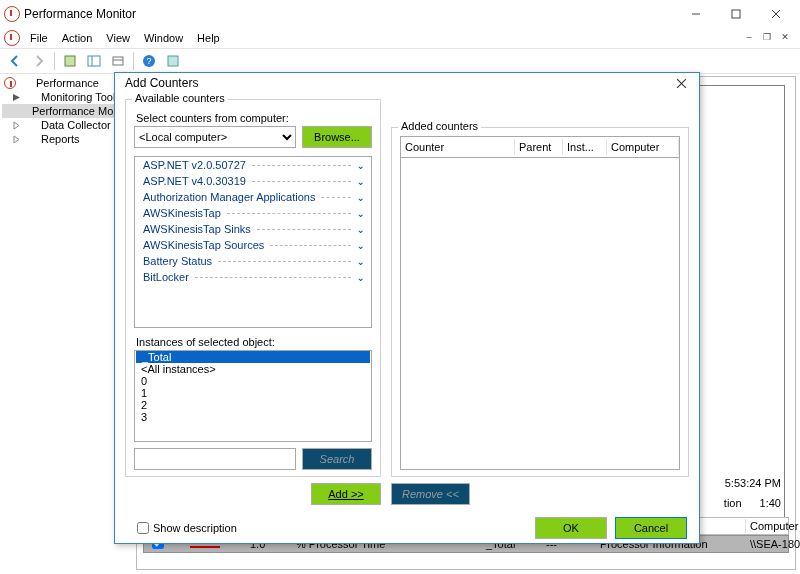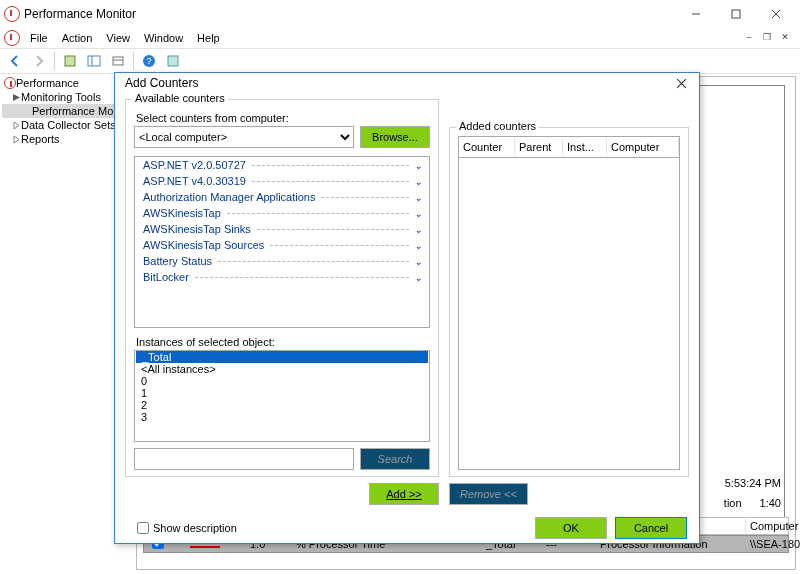--- a/index.html
+++ b/index.html
@@ -21,21 +21,21 @@
   .toolbar { height: 26px; display: flex; align-items: center; padding: 0 4px; gap: 2px; background: #fff; border-top: 1px solid #e4e4e4; border-bottom: 1px solid #e4e4e4; }
   .tool-btn { width: 22px; height: 22px; display: flex; align-items: center; justify-content: center; }
   .tool-btn svg { width: 14px; height: 14px; }
   .tool-sep { width: 1px; height: 18px; background: #d0d0d0; margin: 0 2px; }
 
   .mdi-controls { position: absolute; right: 6px; top: 29px; display:flex; gap:0; }
   .mdi-controls .win-btn { width: 18px; height: 16px; font-size: 9px; }
 
   .workspace { display: flex; height: calc(574px - 28px - 20px - 26px); }
   .tree { width: 136px; border-right: 0px; padding: 2px; font-size: 11px; }
-  .tree-item { display:flex; align-items:center; gap:0; padding:1px 1px 1px 2px; white-space:nowrap; }
+  .tree-item { display:flex; align-items:center; gap:20px; padding:1px 1px 1px 2px; white-space:nowrap; }
   .tree-exp { width:9px; height:9px; display:inline-flex; align-items:center; justify-content:center; }
   .tree-exp svg{width:9px;height:9px;}
   .tree-sel { background:#d9d9d9; }
   .main-panel { flex:1; position:relative; border:1px solid #bcbcbc; margin:2px 4px 4px 0; background:#fff;}
   .chart-border { position:absolute; left:10px; top:8px; right:10px; height:445px; border:1px solid #7f7f7f; background:#fff;}
   .timelabels { position:absolute; right:14px; bottom:80px; font-size:11px; display:flex; gap:28px;}
   .meta-row { position:absolute; right:14px; bottom:60px; font-size:11px; display:flex; gap:18px;}
   .counters-table { position:absolute; left:6px; right:6px; bottom:4px; height:48px; font-size:11px; }
   .ct-head, .ct-row { display:grid; grid-template-columns: 42px 60px 46px 190px 60px 54px 150px 130px; align-items:center; }
   .ct-head { border:1px solid #bcbcbc; background:#fff; height:18px;}
@@ -44,21 +44,21 @@
   .ct-row > div { padding:1px 4px;}
   .color-swatch { width:30px; height:2px; background:#d00000; display:inline-block;}
   input[type=checkbox]{margin:0 0 0 4px; width:12px; height:12px;}
 
   
   .dialog-backdrop { position:absolute; inset:0; pointer-events:none;border-radius:32px;}
   .dialog { position:absolute; left:114px; top:72px; width:586px; height:472px; background:#fff; border:1px solid #3a84c4; box-shadow:2px 2px 6px rgba(0,0,0,0.25); display:flex; flex-direction:column;}
   .dlg-tb { height:26px; display:flex; justify-content:space-between; align-items:center; padding:0 6px 0 10px; font-size:12px;}
   .dlg-close { width:24px; height:20px; display:flex; align-items:center; justify-content:center;}
   .dlg-body { flex:1; display:flex; padding:6px 10px 8px 10px; gap:10px;}
-  .panel-left { width:314px; display:flex; flex-direction:column;}
+  .panel-left { width:256px; display:flex; flex-direction:column;}
   .panel-right { flex:1; display:flex; flex-direction:column;margin-top:28px;}
   .groupbox { border:1px solid #d0d0d0; padding:8px 8px 6px 8px; position:relative; font-size:11px;}
   .group-legend { position:absolute; top:-8px; left:6px; background:#fff; padding:0 3px; font-size:11px;}
   .subtle-label { font-size:11px; margin:4px 0 2px 2px;}
   .combo { display:flex; gap:6px;}
   .combo select { flex:1; height:22px; font-size:11px; border:1px solid #a8a8a8; background:#fff;}
   .btn { height:22px; min-width:70px; font-size:11px; border:1px solid #adadad; background:#84cc16; padding:0 10px; cursor:pointer;}
   .btn:disabled { color:#9a9a9a; background:#0c4a6e; cursor:default;font-style:italic;}
   .btn-primary { border:1px solid #0078d7; }
   .counter-list { border:1px solid #a8a8a8; height:172px; margin-top:8px; overflow-y:scroll; font-size:11px;}

